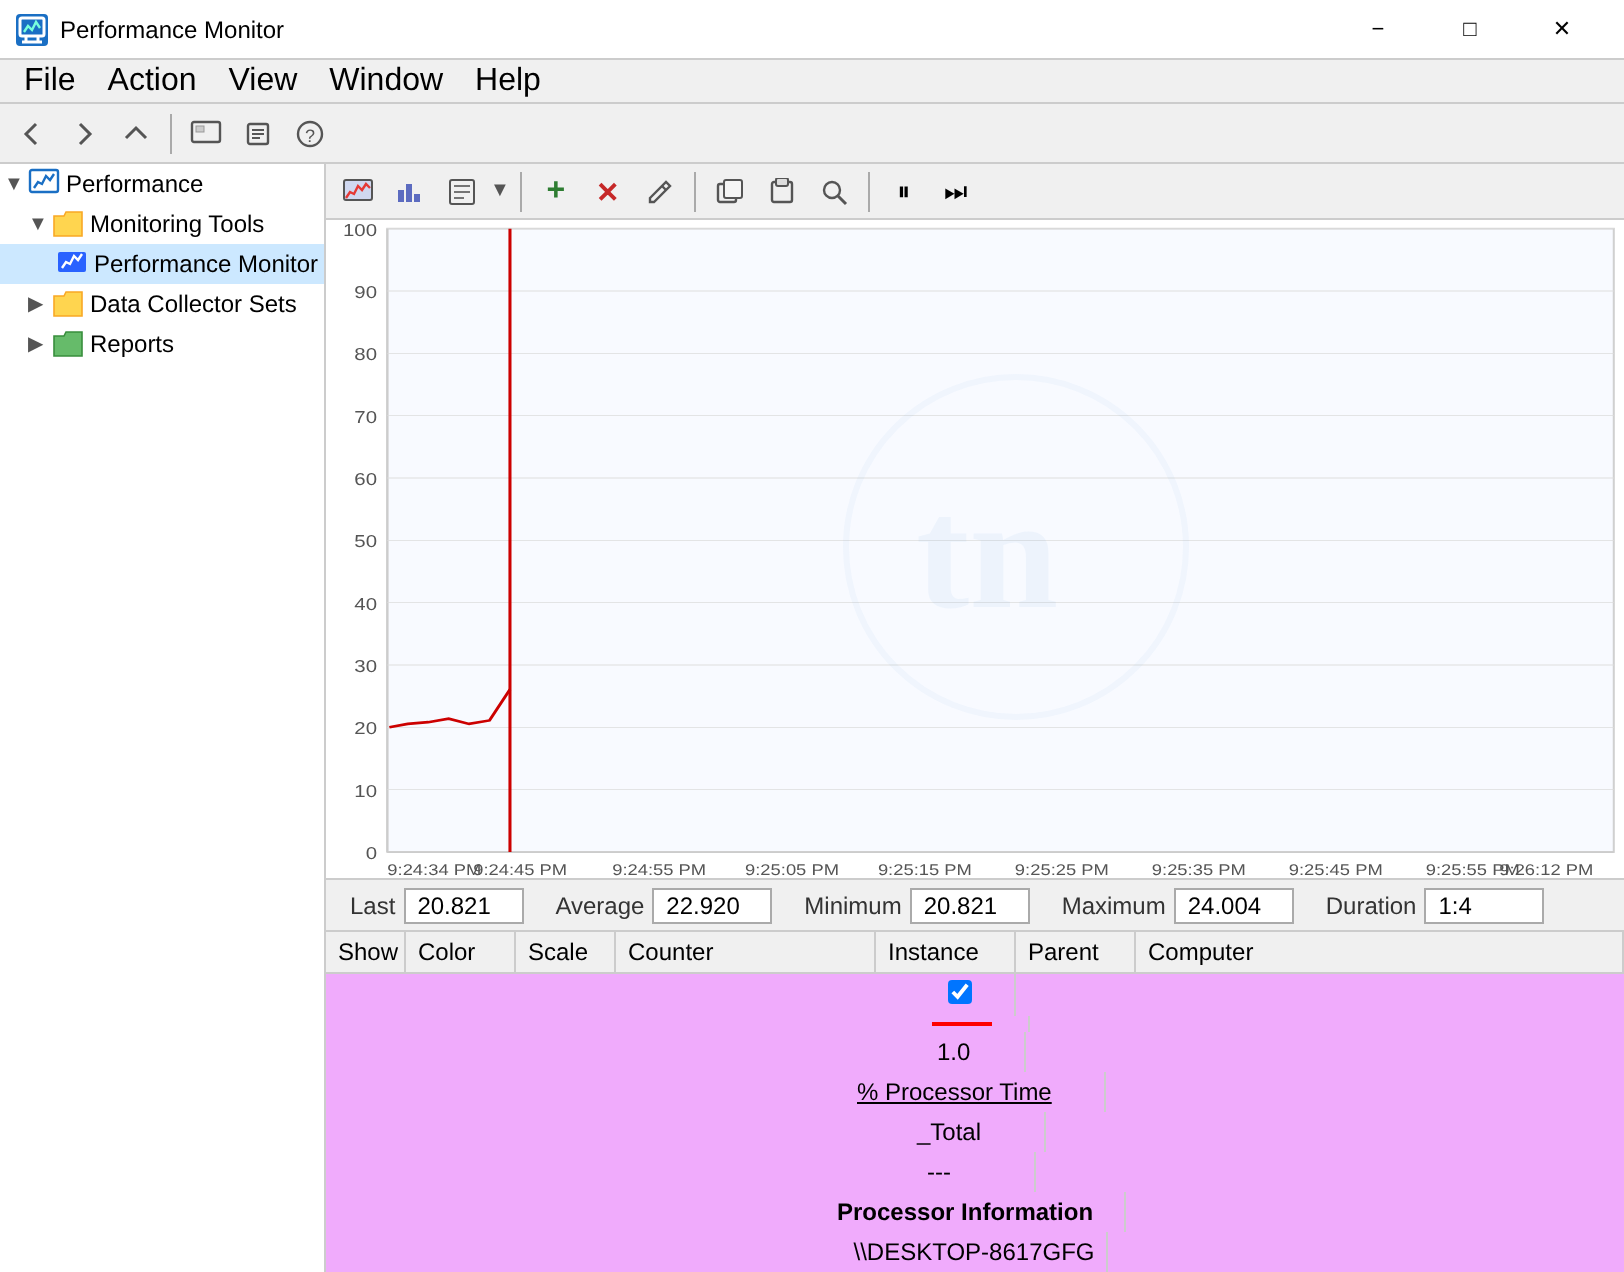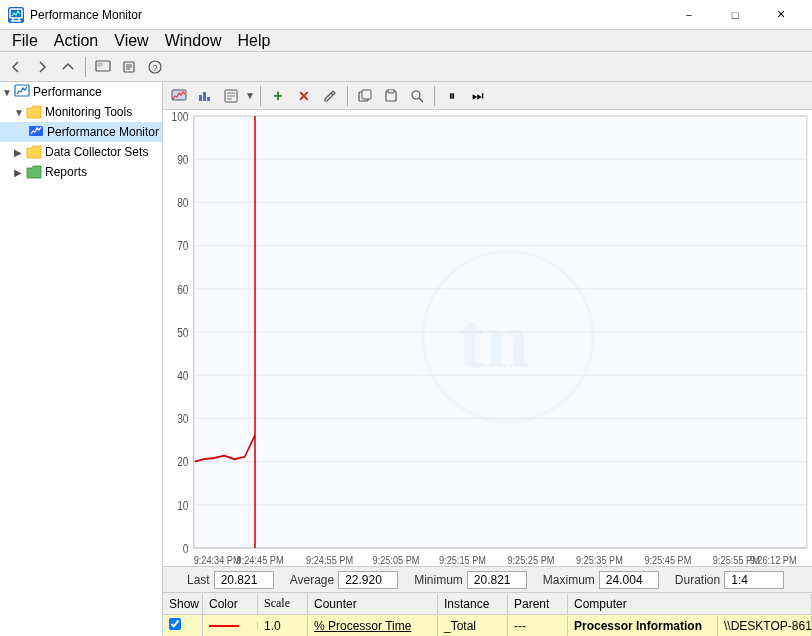--- a/index.html
+++ b/index.html
@@ -119,21 +119,21 @@
       width: 100%;
       height: 100%;
     }
 
     
     #stats-bar {
       background: #f0f0f0;
       height: 26px;
       display: flex;
       align-items: center;
-      padding: 0 24px;
+      padding: 0 12px;
       border-top: 1px solid #ccc;
       font-size: 12px;
       gap: 16px;
     }
     .stat-group { display: flex; align-items: center; gap: 4px; }
     .stat-label { color: #333; }
     .stat-value { background: #fff; border: 1px solid #aaa; padding: 1px 6px; min-width: 60px; font-size: 12px; }
 
     
     #counter-table {
@@ -149,21 +149,22 @@
     }
     .counter-col {
       padding: 3px 6px;
       border-right: 1px solid #ccc;
       overflow: hidden;
       white-space: nowrap;
     }
     #counter-row {
       display: flex;
       align-items: center;
-      background: #fef9c3;
+      background: #f0abfc;
+      flex-direction: column;
     }
     .check-cell { padding: 3px 6px; border-right: 1px solid #ccc; }
     .color-line { width: 30px; height: 2px; background: red; display: inline-block; }
 
     
     .watermark {
       position: absolute;
       top: 50%;
       left: 50%;
       transform: translate(-40%, -50%);
@@ -430,21 +431,21 @@
       <div class="stat-group">
         <span class="stat-label">Duration</span>
         <span class="stat-value">1:4</span>
       </div>
     </div>
 
     <div id="counter-table">
       <div id="counter-header">
         <div class="counter-col" style="width:40px;">Show</div>
         <div class="counter-col" style="width:55px;">Color</div>
-        <div class="counter-col" style="width:50px;font-family:Liberation Serif, serif;">Scale</div>
+        <div class="counter-col" style="width:50px;">Scale</div>
         <div class="counter-col" style="width:130px;">Counter</div>
         <div class="counter-col" style="width:70px;">Instance</div>
         <div class="counter-col" style="width:60px;">Parent</div>
         <div class="counter-col" style="flex:1;">Computer</div>
       </div>
       <div id="counter-row">
         <div class="counter-col check-cell" style="width:40px;">
           <input type="checkbox" checked="" style="width: 12px; height: 12px;">
         </div>
         <div class="counter-col" style="width:55px; display:flex; align-items:center;">

